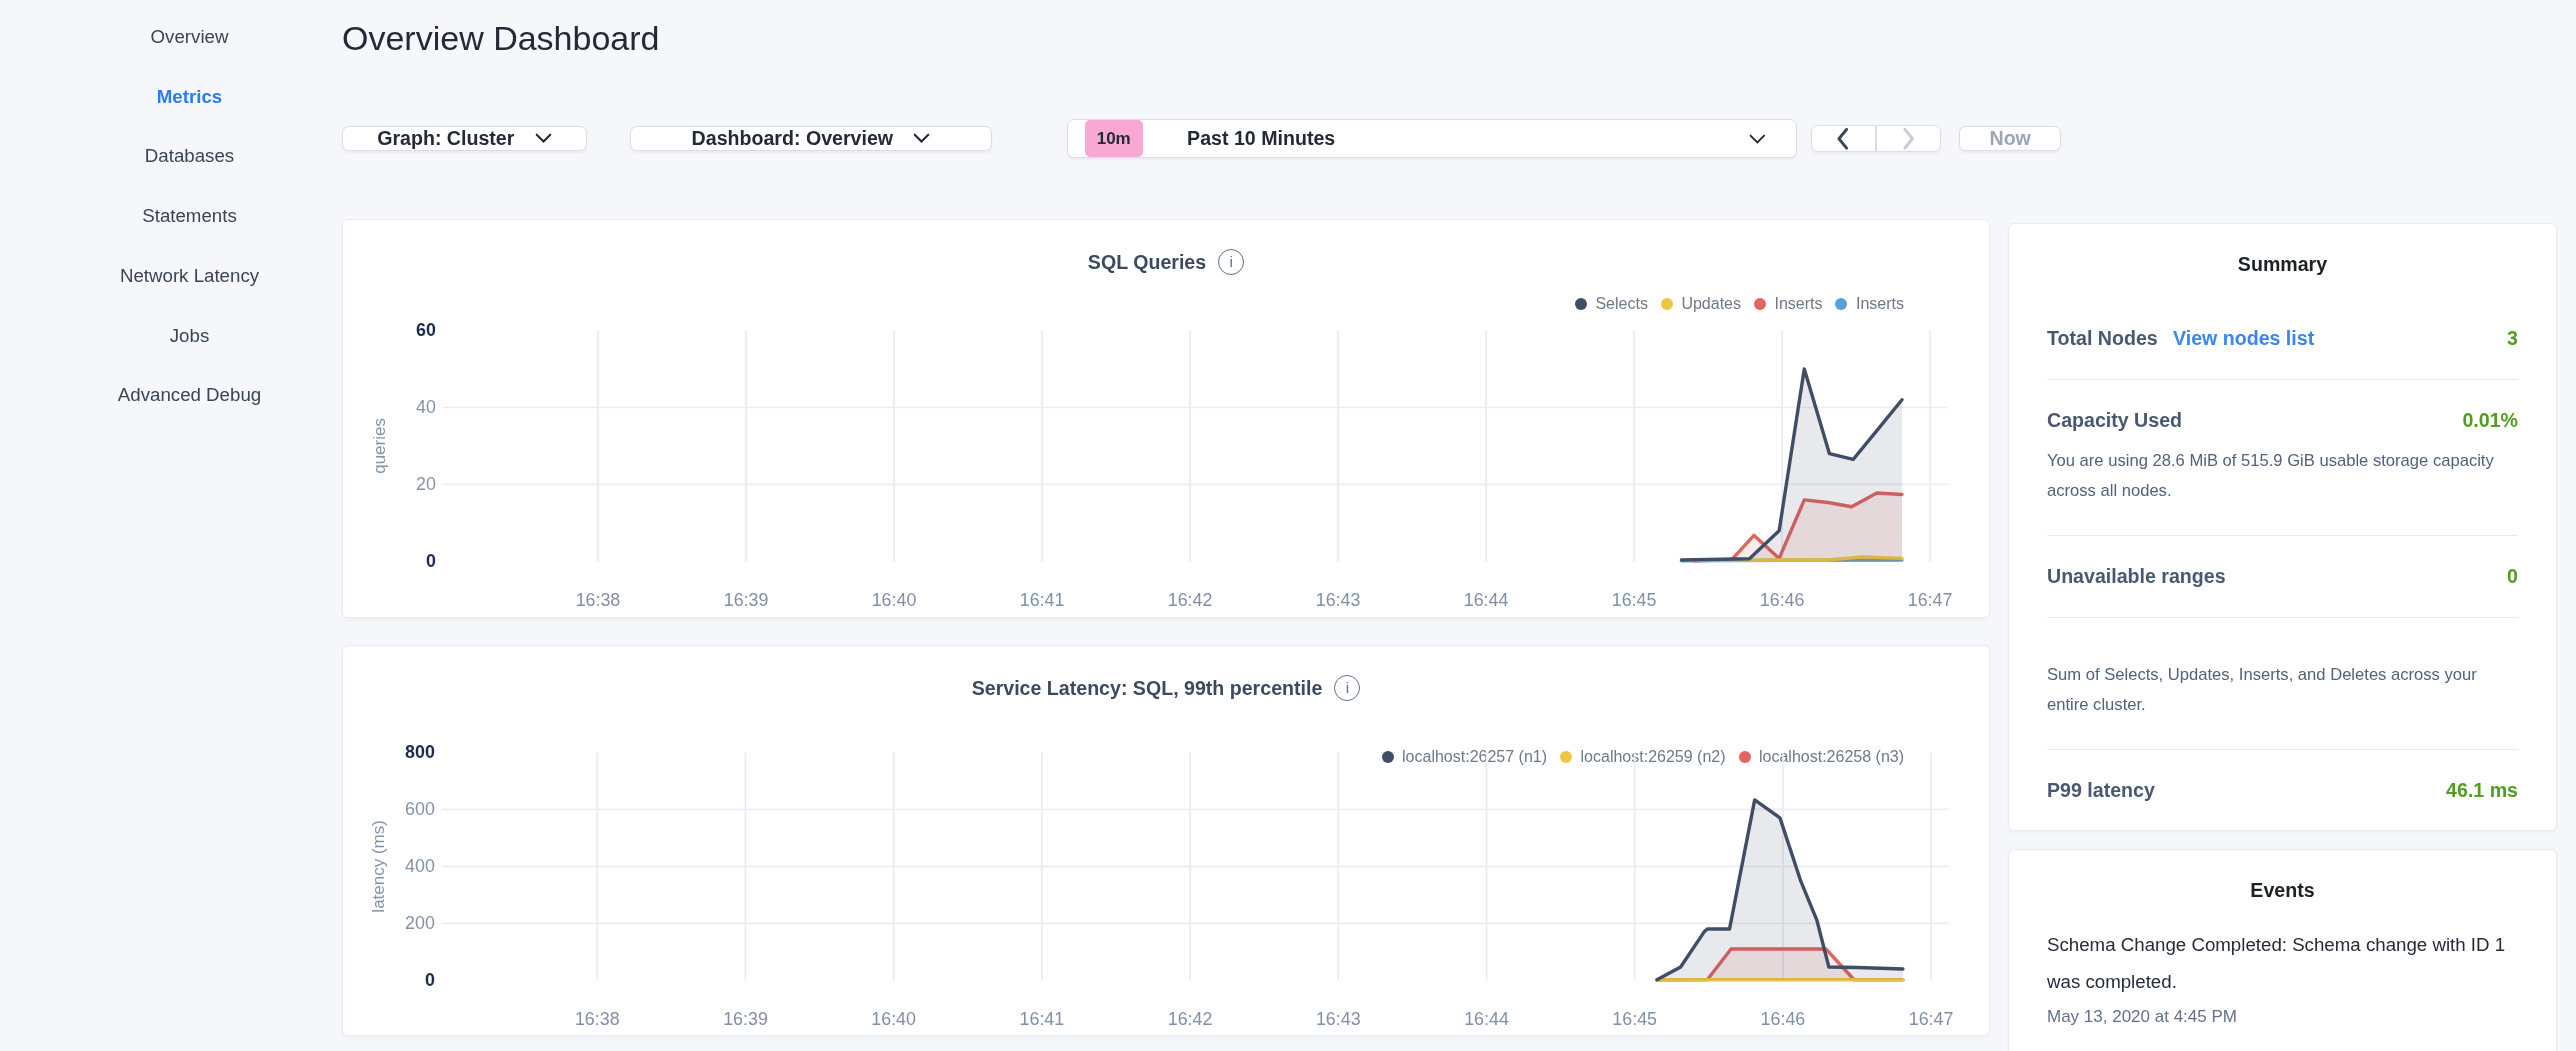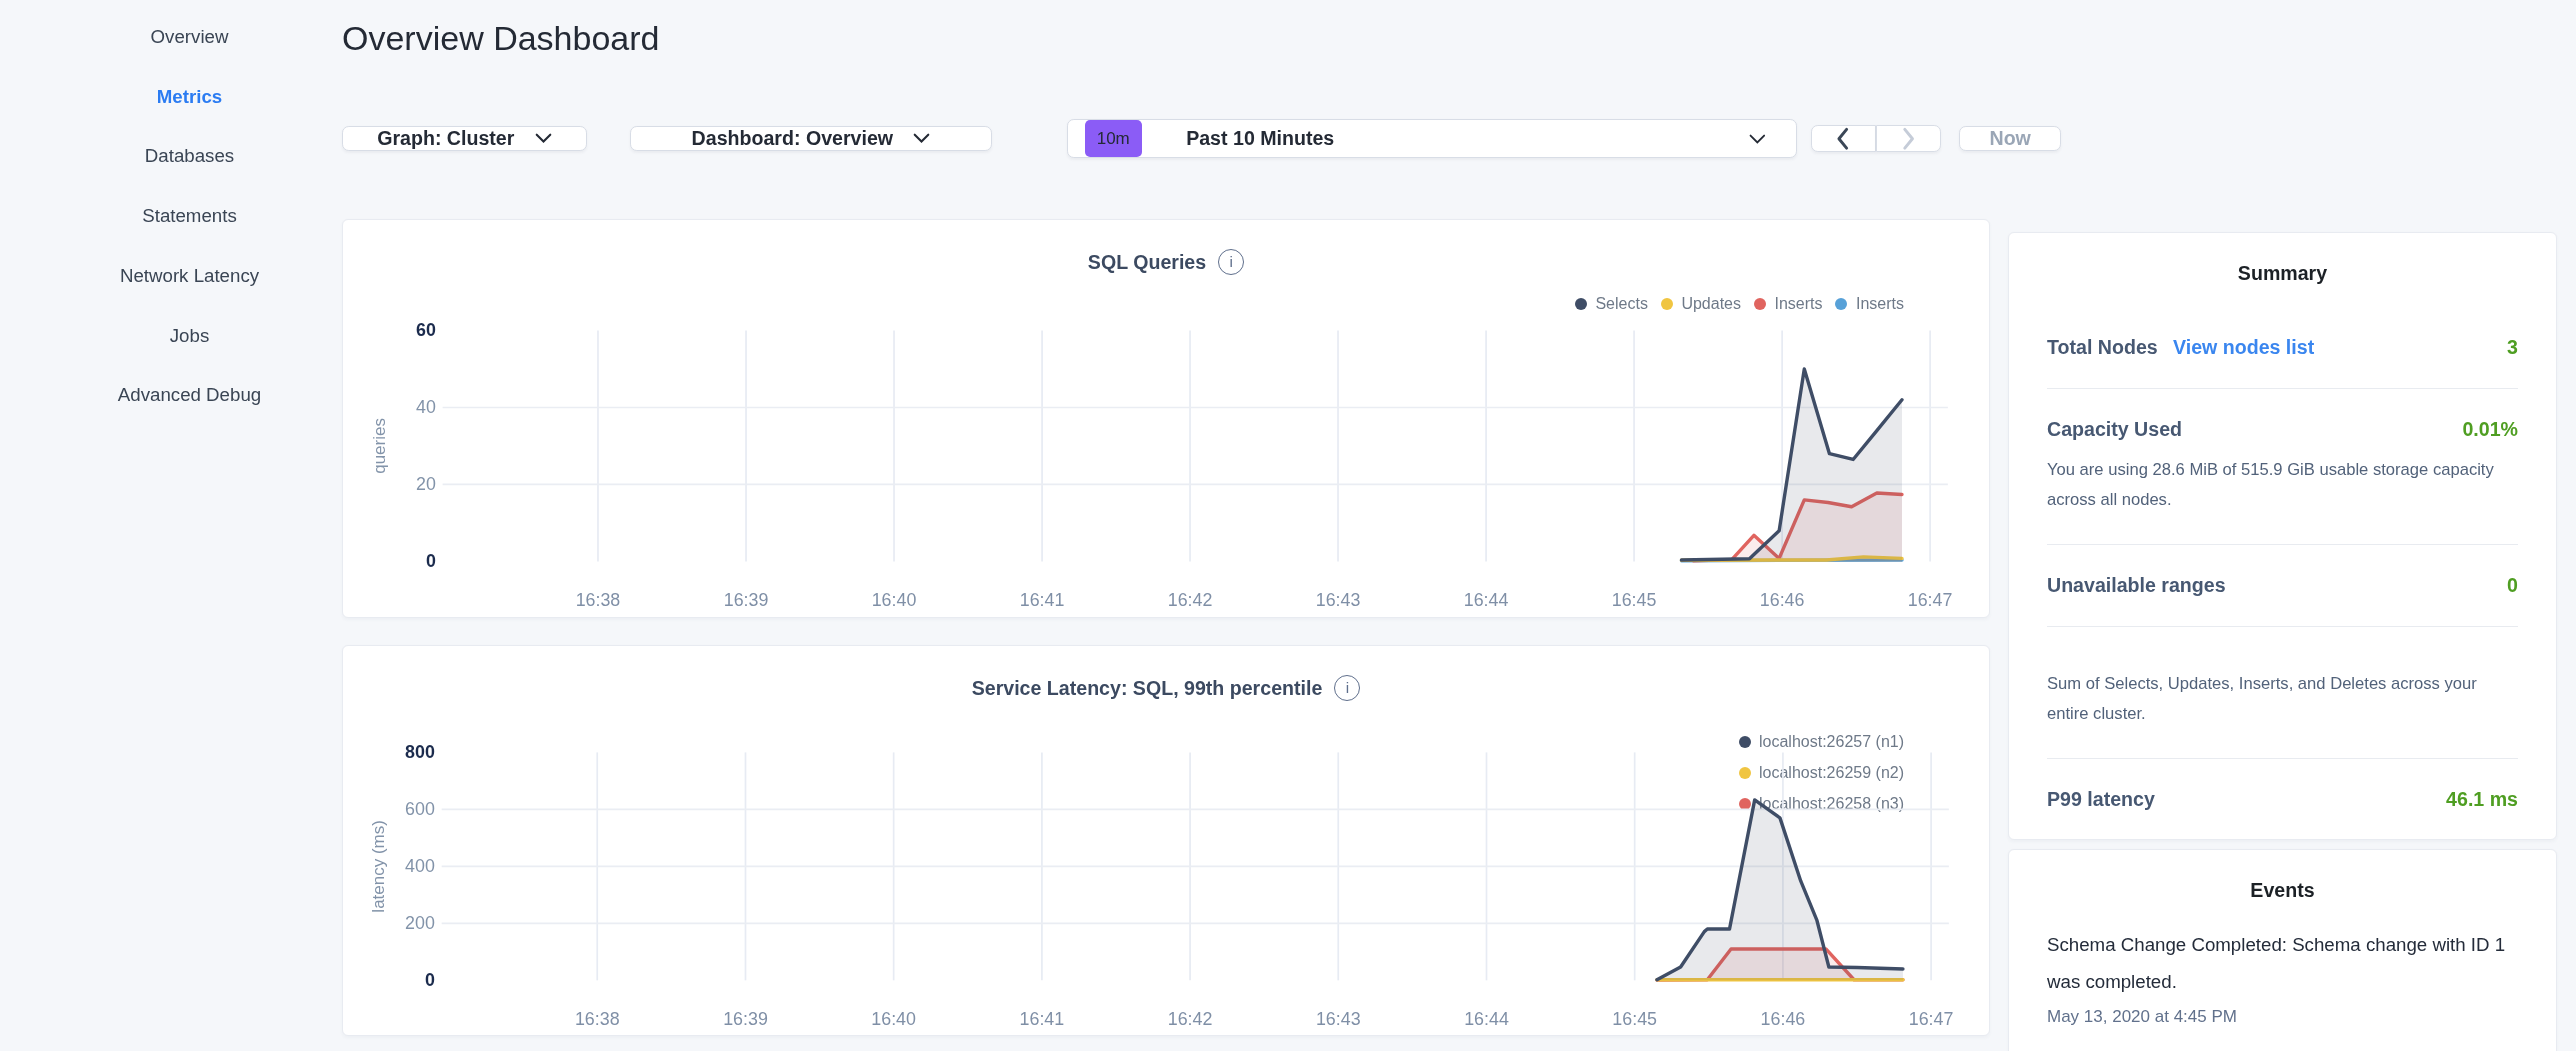--- a/index.html
+++ b/index.html
@@ -14,46 +14,46 @@
   .page-title { position:absolute; left:342px; top:18.7px; font-size:34px; font-weight:normal; color:#242a35; }
   .controls { position:absolute; left:342px; top:106px; height:65px; display:flex; align-items:center; }
   .ctl-btn { background:#fff; border:1.7px solid #d8dde6; border-radius:6.8px; box-sizing:border-box;
              display:flex; align-items:center; justify-content:center; gap:20.4px;
              font-weight:bold; font-size:19.6px; color:#242a35; cursor:pointer;
              box-shadow:0 1.7px 2.6px rgba(60,70,90,0.06); }
   .dd-graph { width:245px; margin-right:43px; }
   .dd-dash  { width:362px; }
   .ctl-divider { width:1.7px; background:#d9dee8; margin-left:37px; margin-right:36px; }
   .time-widget { width:730px; justify-content:flex-start; padding:0 29px 0 17px; }
-  .time-badge { background:#8b5cf6; border-radius:5.1px; padding:8.5px 12px; font-size:17px; font-weight:normal; color:#242a35; }
+  .time-badge { background:#f9a8d4; border-radius:5.1px; padding:8.5px 12px; font-size:17px; font-weight:bold; color:#242a35; }
   .time-label { margin-left:24px; flex:1; text-align:left; }
   .arrow-group { display:flex; margin-left:14.5px; }
   .arrow-btn { width:65px; border:1.7px solid #d8dde6; background:#fff; box-sizing:border-box;
                display:flex; align-items:center; justify-content:center; cursor:pointer;
                box-shadow:0 1.7px 2.6px rgba(60,70,90,0.06); }
   .arrow-prev { border-radius:6.8px 0 0 6.8px; border-right-width:0.9px; }
   .arrow-next { border-radius:0 6.8px 6.8px 0; border-left-width:0.9px; }
   .now-btn { width:102px; margin-left:18px; color:#9aa6b6; }
 
   
   .card { position:absolute; background:#fff; border:1.7px solid #e8ebf1; border-radius:6px; box-sizing:border-box;
           box-shadow:0 1.7px 3.4px rgba(60,70,90,0.04); }
   #sql-card     { left:342px;  top:219px; width:1648px; height:399px; }
   #lat-card     { left:342px;  top:645px; width:1648px; height:391px; }
-  #summary-card { left:2008px; top:232px; width:549px;  height:608px; }
+  #summary-card { left:2008px; top:223px; width:549px;  height:608px; }
   #events-card  { left:2008px; top:849px; width:549px;  height:238px; }
 
   .chart-title { position:absolute; top:29px; left:0; right:0; display:flex; justify-content:center; align-items:center;
                  gap:12px; font-size:19.6px; font-weight:bold; color:#3c4a61; }
   .info-icon { width:24px; height:24px; border:1.7px solid #5f6f8c; border-radius:50%; color:#5f6f8c;
                display:flex; align-items:center; justify-content:center; font-size:15.3px; font-weight:normal; cursor:pointer; }
   .info-icon::after { content:"i"; }
   .legend { position:absolute; right:85px; display:flex; gap:13px; align-items:center; font-size:16px; color:#6e7988; }
   #sql-legend { top:75px; }
-  #lat-legend { top:87px;flex-direction:column; }
+  #lat-legend { top:102px; }
   .legend-item { display:flex; align-items:center; cursor:pointer; }
   .legend-dot { width:12px; height:12px; border-radius:50%; display:inline-block; margin-right:8.5px; }
   .chart-svg { position:absolute; left:0; top:0; }
 
   
   .panel-title { margin:29px 0 0 0; text-align:center; font-size:19.6px; font-weight:bold; color:#1c2126; }
   .sum-rows { margin:22px 38px 0 38px; }
   .sum-row { padding:29px 0; }
   .sum-row + .sum-row { border-top:1.7px solid #e8ebf0; }
   .sum-head { display:flex; align-items:baseline; }

